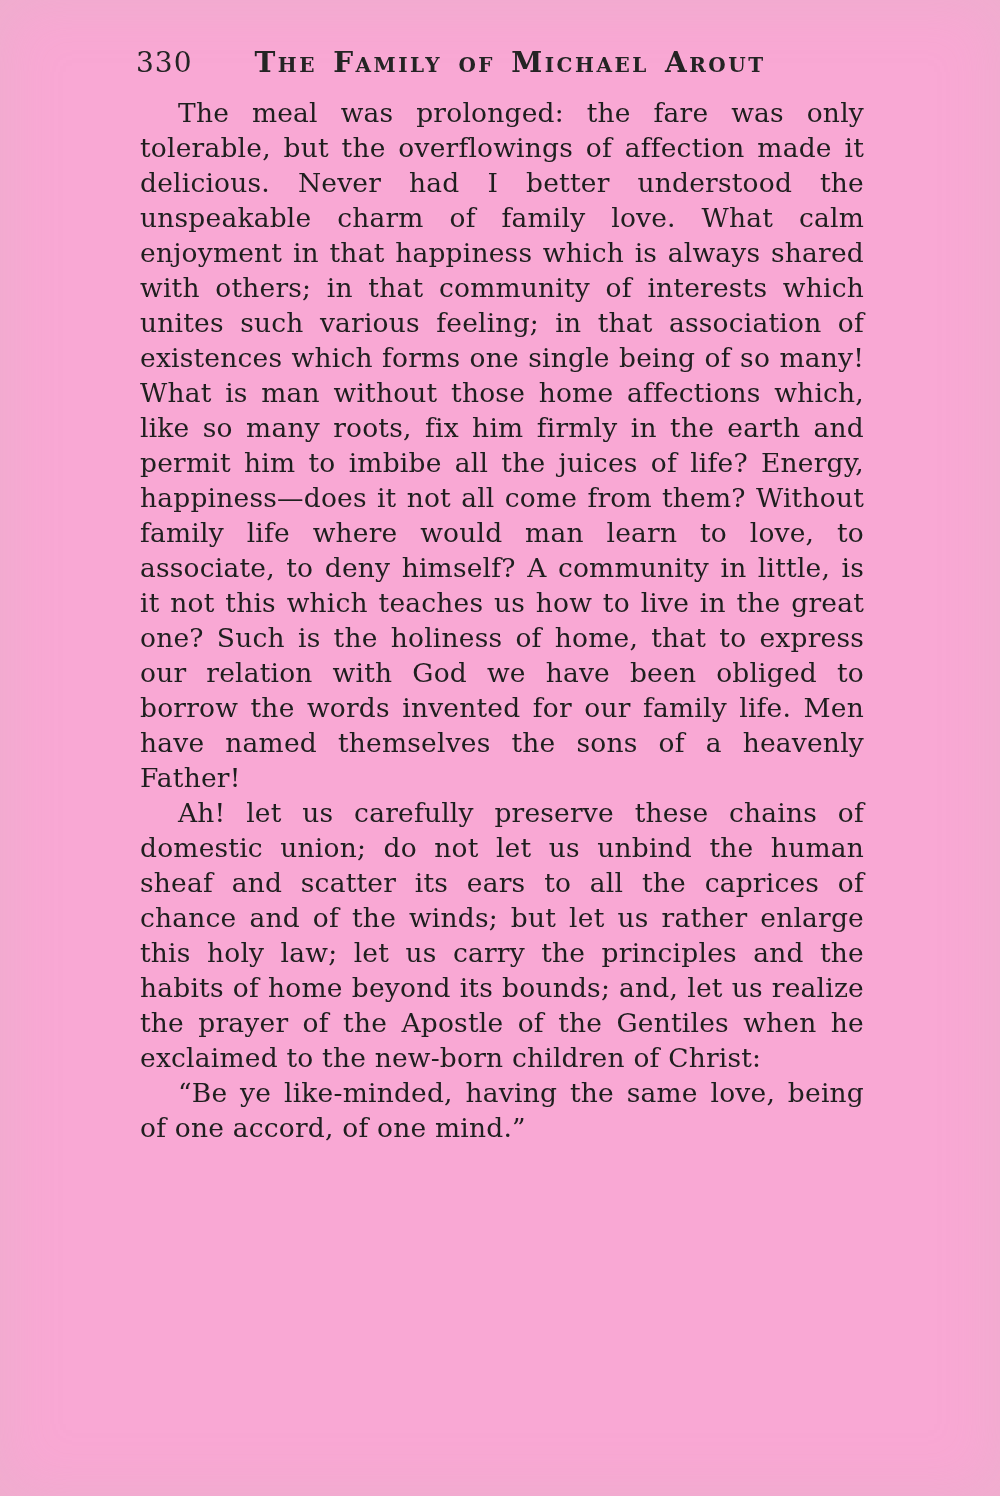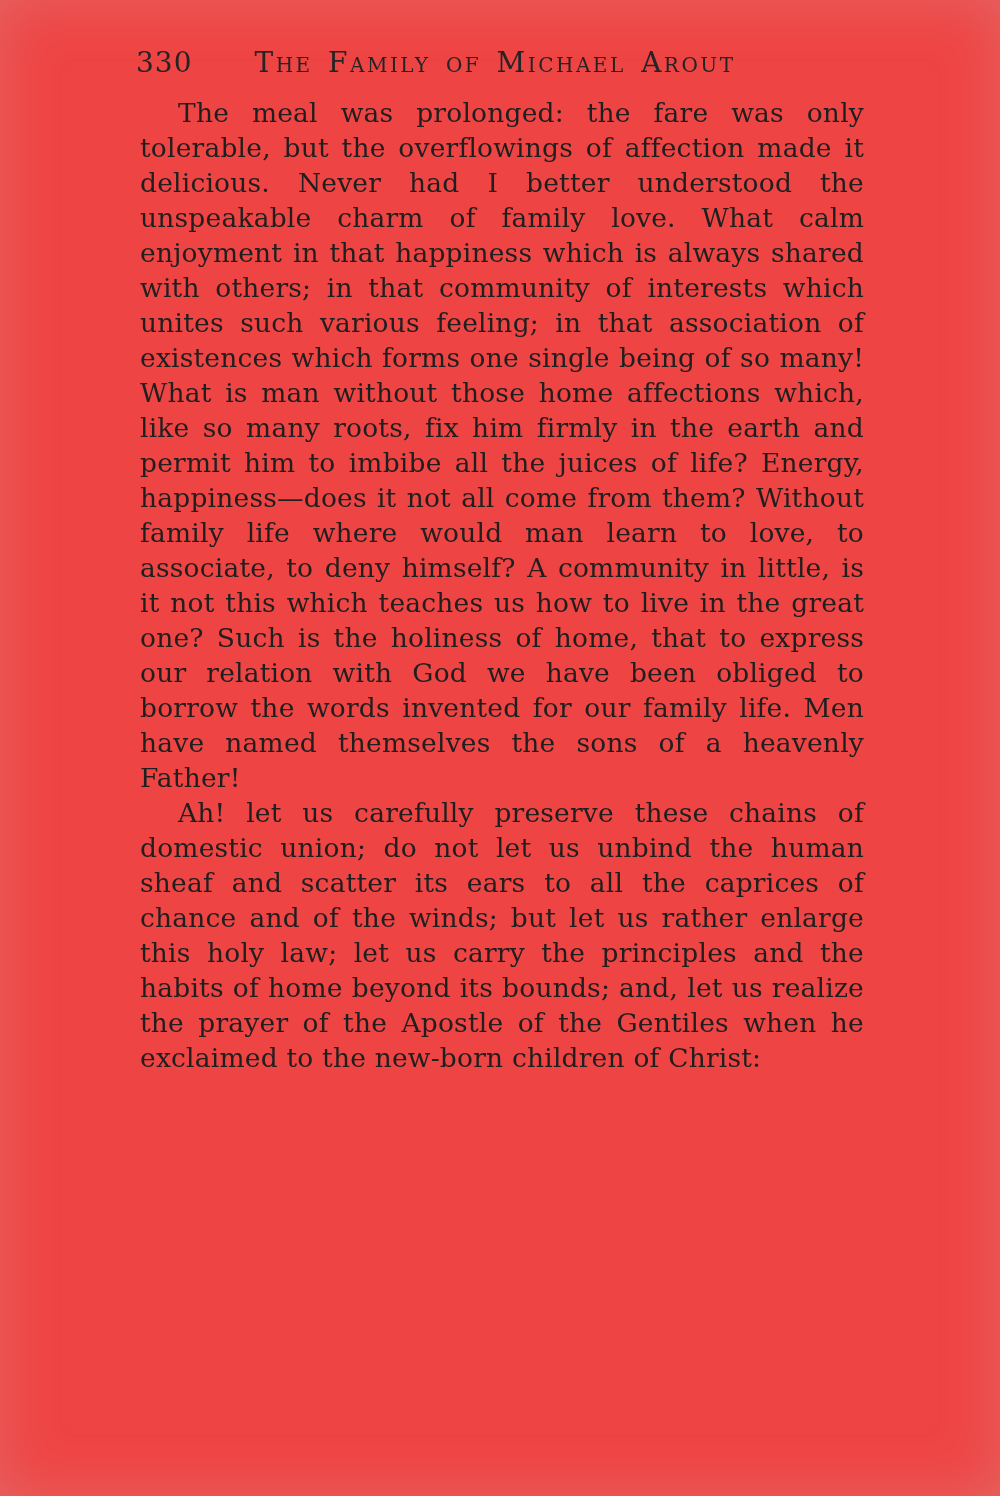--- a/index.html
+++ b/index.html
@@ -5,21 +5,21 @@
   html, body {
     margin: 0;
     padding: 0;
     background: #e9e7e2;
   }
   .scan-page {
     position: relative;
     width: 1000px;
     height: 1496px;
     margin: 0 auto;
-    background: #ef4444;
+    background: #f9a8d4;
     box-shadow: inset 0 0 60px rgba(200,195,185,0.25);
     overflow: hidden;
     font-family: "DejaVu Serif", "Liberation Serif", serif;
     color: #1f1f1f;
   }
   .running-head {
     display: flex;
     align-items: baseline;
     padding: 46px 138px 0 136px;
   }
@@ -29,20 +29,21 @@
     margin-right: 62px;
     color: #242424;
   }
   .running-title {
     font-variant: small-caps;
     font-size: 28px;
     letter-spacing: 2.5px;
     word-spacing: 4px;
     color: #242424;
     white-space: nowrap;
+    font-weight: bold;
   }
   .body-text {
     width: 724px;
     margin: 16px 0 0 140px;
     font-size: 26.5px;
     line-height: 35px;
     text-align: justify;
     letter-spacing: 0.2px;
   }
   .body-text p {
@@ -56,15 +57,16 @@
 <div class="scan-page">
 
   <header class="running-head">
     <span class="page-number">330</span>
     <span class="running-title">The Family of Michael Arout</span>
   </header>
 
   <main class="body-text">
     <p>The meal was prolonged: the fare was only tolerable, but the overflowings of affection made it delicious.  Never had I better understood the unspeakable charm of family love.  What calm enjoyment in that happiness which is always shared with others; in that community of interests which unites such various feeling; in that association of existences which forms one single being of so many!  What is man without those home affections which, like so many roots, fix him firmly in the earth and permit him to imbibe all the juices of life?  Energy, happiness—does it not all come from them?  Without family life where would man learn to love, to associate, to deny himself?  A community in little, is it not this which teaches us how to live in the great one?  Such is the holiness of home, that to express our relation with God we have been obliged to borrow the words invented for our family life.  Men have named themselves the sons of a heavenly Father!</p>
     <p>Ah! let us carefully preserve these chains of domestic union; do not let us unbind the human sheaf and scatter its ears to all the caprices of chance and of the winds; but let us rather enlarge this holy law; let us carry the principles and the habits of home beyond its bounds; and, let us realize the prayer of the Apostle of the Gentiles when he exclaimed to the new-born children of Christ:</p>
+    <p>“Be ye like-minded, having the same love, being of one accord, of one mind.”</p>
   </main>
 
 </div>
 
 </body></html>

